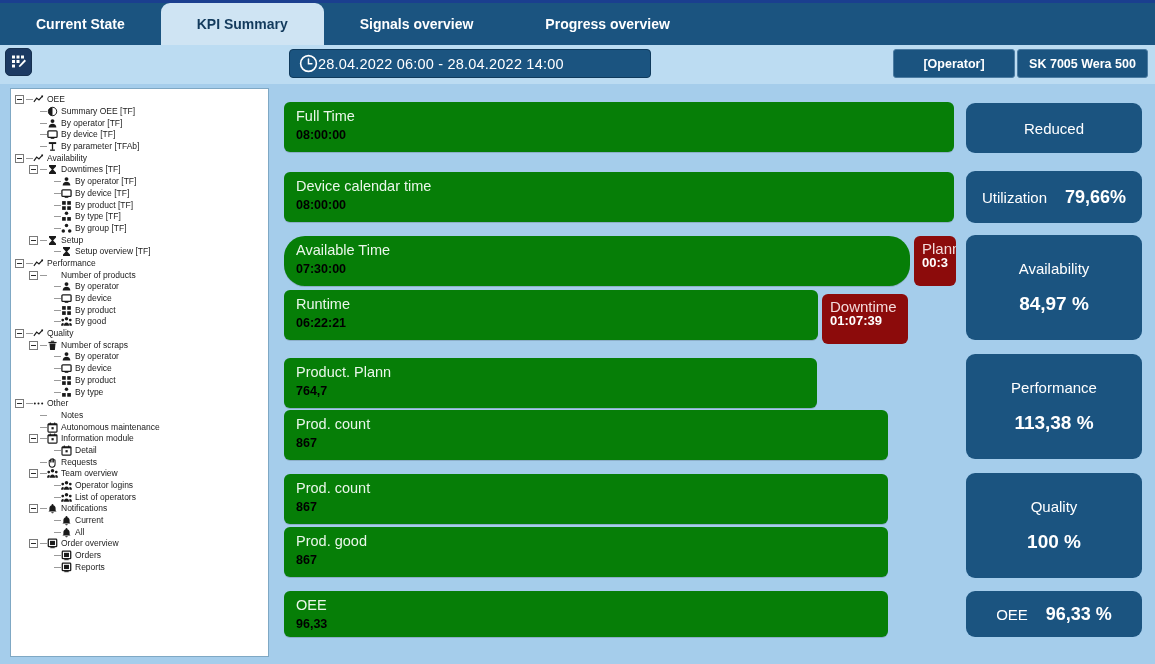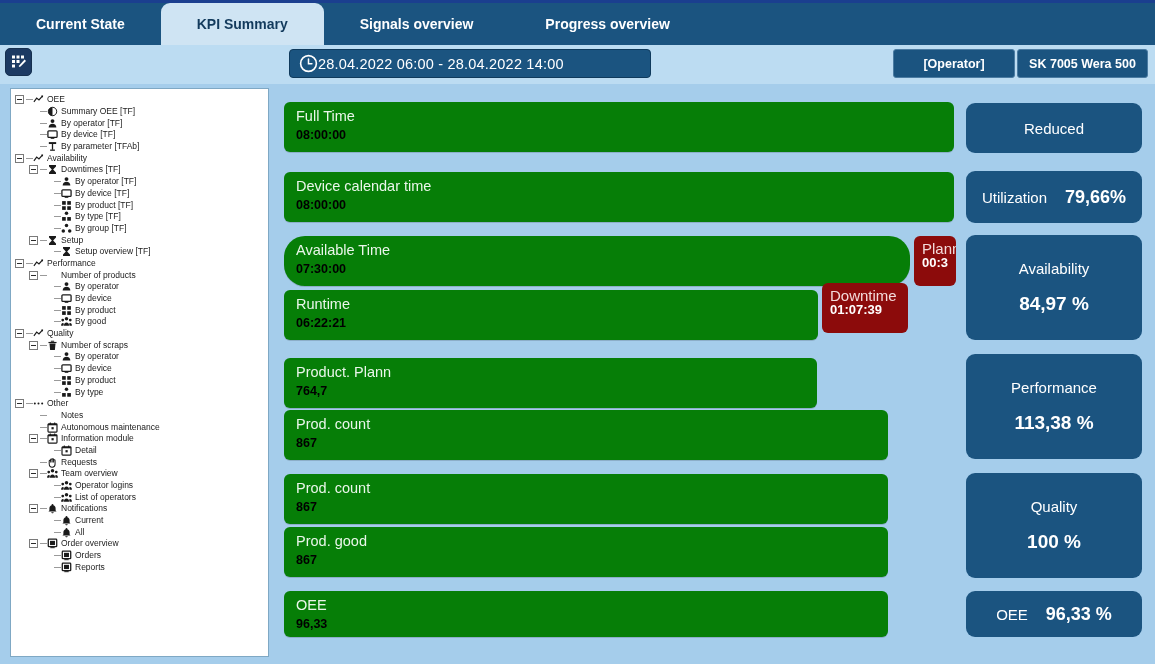--- a/index.html
+++ b/index.html
@@ -712,21 +712,21 @@
       <div class="bar" style="left: 284px; top: 591px; width: 604px; height: 46px;">
         <span class="t">OEE</span>
         <span class="v">96,33</span>
       </div>
     </div>
   <div id="redboxes">
       <div class="redbox" style="left: 914px; top: 236px; width: 42px; height: 50px;">
         <span class="t">Plann</span>
         <span class="v">00:3</span>
       </div>
-      <div class="redbox" style="left: 822px; top: 283px; width: 86px; height: 50px;">
+      <div class="redbox" style="left: 822px; top: 294px; width: 86px; height: 50px;">
         <span class="t">Downtime</span>
         <span class="v">01:07:39</span>
       </div>
     </div>
   <div id="kpis">
       <div class="kpi row" style="left: 966px; top: 103px; width: 176px; height: 50px;">
         <span class="name">Reduced</span>
       </div>
       <div class="kpi row" style="left: 966px; top: 171px; width: 176px; height: 52px;">
         <span class="name">Utilization</span>

